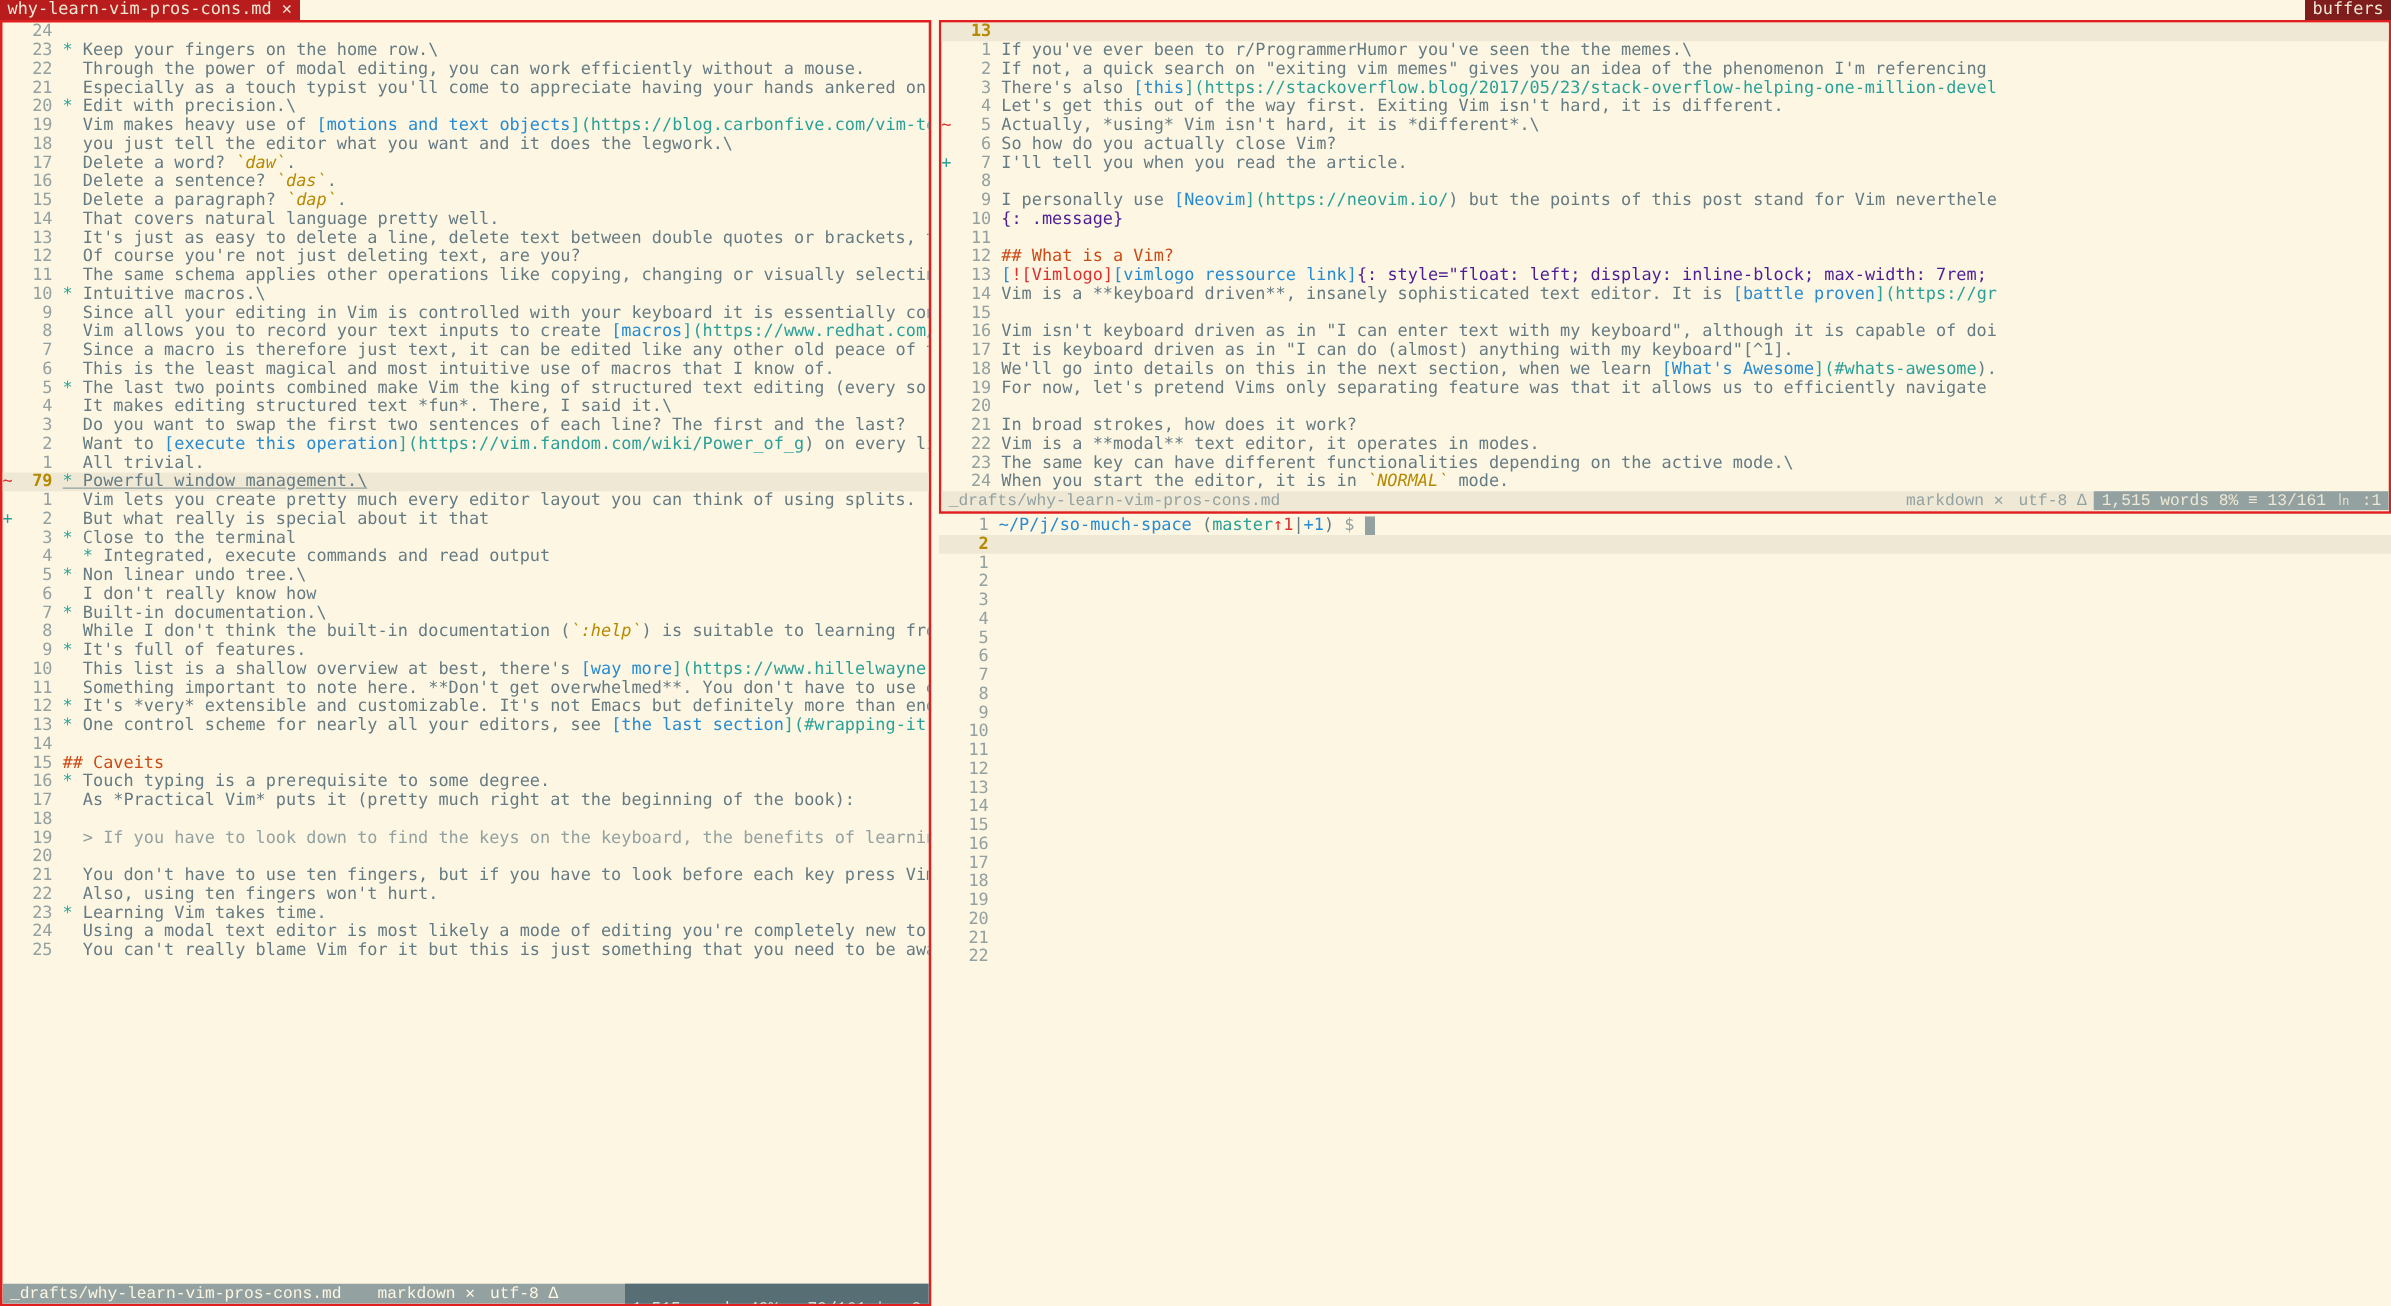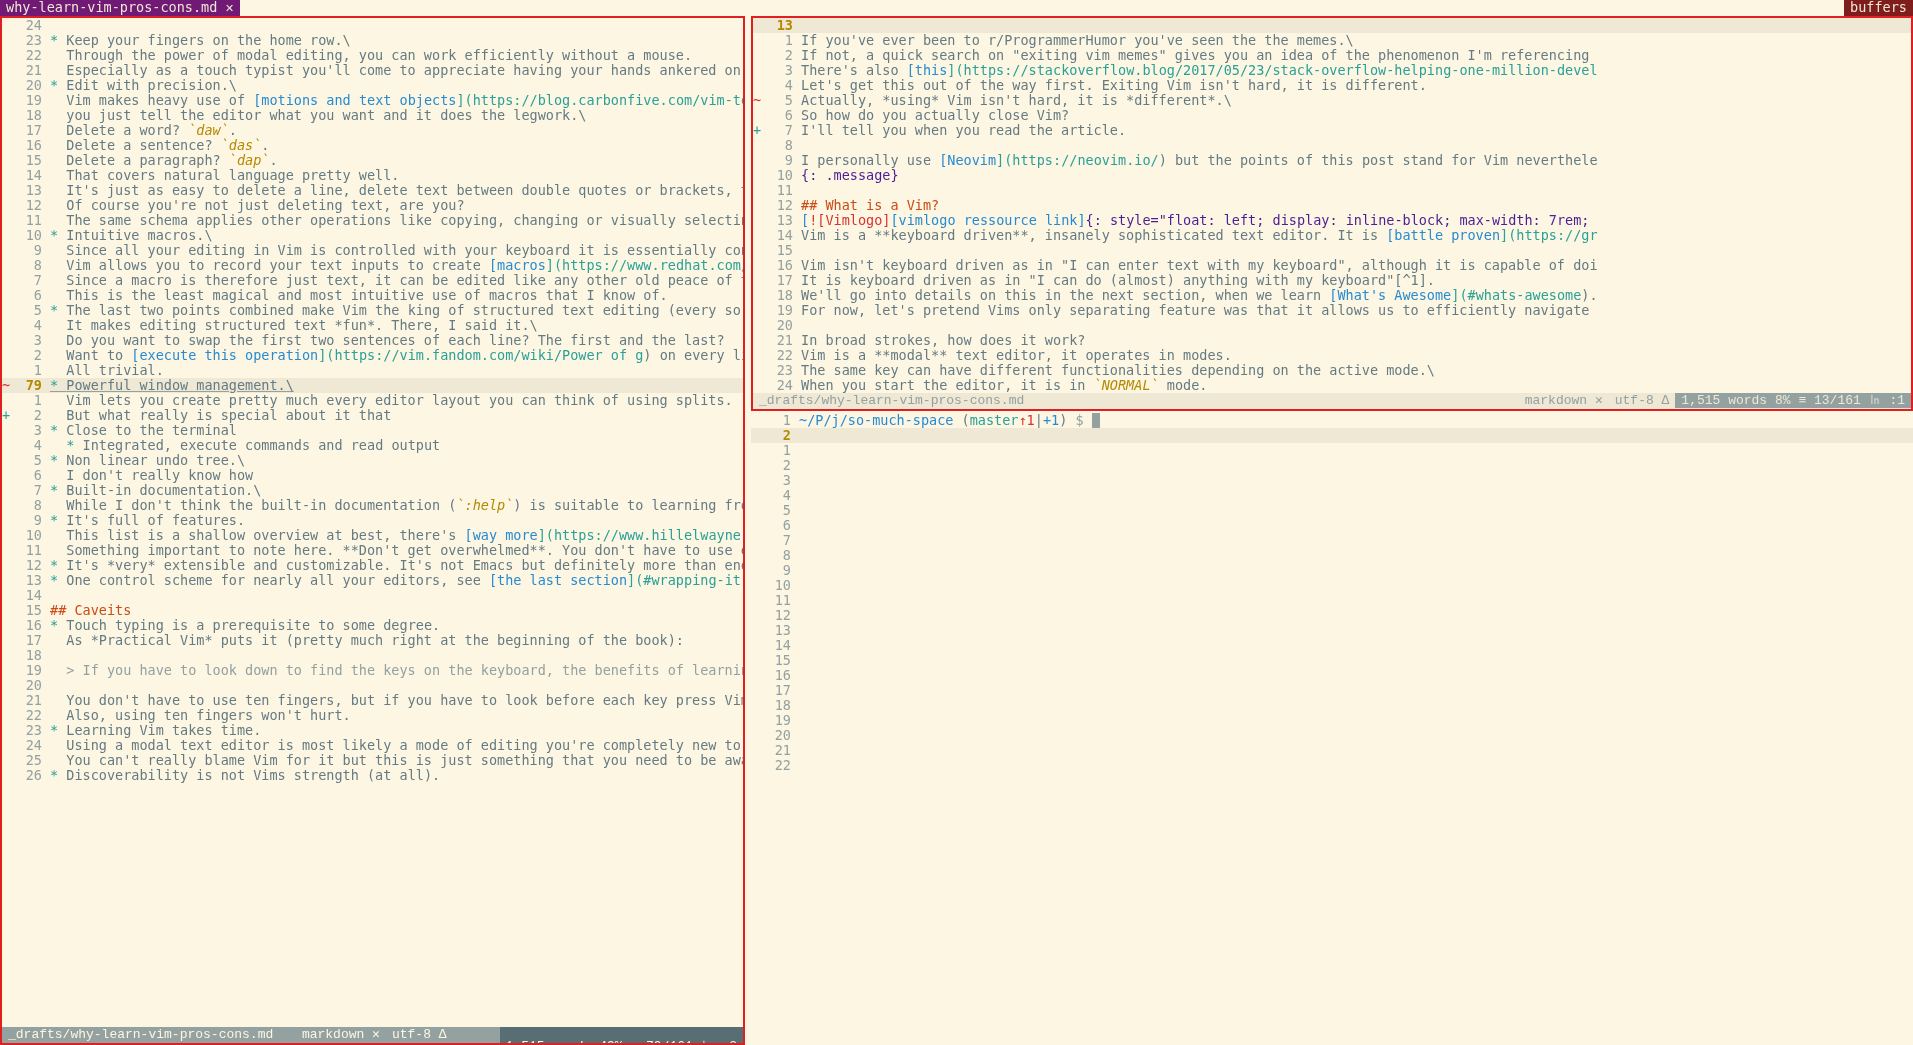--- a/index.html
+++ b/index.html
@@ -1,19 +1,19 @@
 <!DOCTYPE html>
 <html><head>
 <meta charset="utf-8">
 <style>
   * { margin:0; padding:0; box-sizing:border-box; }
   html,body { width:1913px; height:1045px; overflow:hidden; background:#fdf6e3; font-family:"DejaVu Sans Mono","Menlo","Consolas",monospace; font-size:13.5px; line-height:15px; color:#657b83; }
   .viewport { display:flex; flex-direction:column; width:100%; height:100%; }
   .tabline { display:flex; justify-content:space-between; background:#fdf6e3; height:16px; }
-  .tab { background:#701a75; color:#eee8d5; padding:0 6px; }
+  .tab { background:#b91c1c; color:#eee8d5; padding:0 6px; }
   .tab.right { background:#7f1d1d; }
   .main { flex:1; display:flex; overflow:hidden; }
   .pane { position:relative; overflow:hidden; display:flex; flex-direction:column; }
   .pane.left { width:745px; border:2px solid #e02020; }
   .pane.right { width:calc(100% - 745px - 6px); margin-left:6px; display:flex; flex-direction:column; }
   .sub-top { border:2px solid #e02020; overflow:hidden; }
   .sub-bot { flex:1; overflow:hidden; margin-top:2px; }
   .buffer { flex:1; overflow:hidden; }
   .row { display:flex; height:15px; white-space:pre; }
   .sign { width:12px; flex:0 0 12px; }
@@ -104,21 +104,20 @@
           <div class="row"><span class="sign"> </span><span class="ln rel">16</span><span class="txt"><span class="bullet">* </span><span>Touch typing is a prerequisite to some degree.</span></span></div>
           <div class="row"><span class="sign"> </span><span class="ln rel">17</span><span class="txt"><span>  As *Practical Vim* puts it (pretty much right at the beginning of the book):</span></span></div>
           <div class="row"><span class="sign"> </span><span class="ln rel">18</span><span class="txt"><span></span></span></div>
           <div class="row"><span class="sign"> </span><span class="ln rel">19</span><span class="txt"><span class="quote">  &gt; If you have to look down to find the keys on the keyboard, the benefits of learning Vim won't c</span></span></div>
           <div class="row"><span class="sign"> </span><span class="ln rel">20</span><span class="txt"><span></span></span></div>
           <div class="row"><span class="sign"> </span><span class="ln rel">21</span><span class="txt"><span>  You don't have to use ten fingers, but if you have to look before each key press Vim just won't b</span></span></div>
           <div class="row"><span class="sign"> </span><span class="ln rel">22</span><span class="txt"><span>  Also, using ten fingers won't hurt.</span></span></div>
           <div class="row"><span class="sign"> </span><span class="ln rel">23</span><span class="txt"><span class="bullet">* </span><span>Learning Vim takes time.</span></span></div>
           <div class="row"><span class="sign"> </span><span class="ln rel">24</span><span class="txt"><span>  Using a modal text editor is most likely a mode of editing you're completely new to.</span></span></div>
           <div class="row"><span class="sign"> </span><span class="ln rel">25</span><span class="txt"><span>  You can't really blame Vim for it but this is just something that you need to be aware of.</span></span></div>
-          <div class="row"><span class="sign"> </span><span class="ln rel">26</span><span class="txt"><span class="bullet">* </span><span>Discoverability is not Vims strength (at all).</span></span></div>
         </div>
       <div class="statusline">
         <span class="sl-seg sl-file">_drafts/why-learn-vim-pros-cons.md</span>
         <span class="sl-spacer"></span>
         <span class="sl-seg sl-type">markdown ✕</span>
         <span class="sl-seg sl-enc">utf-8 ∆</span>
         <span class="sl-seg sl-pos">1,515 words 49% ≡ 79/161 ㏑ :3</span>
       </div>
     </div>
 

